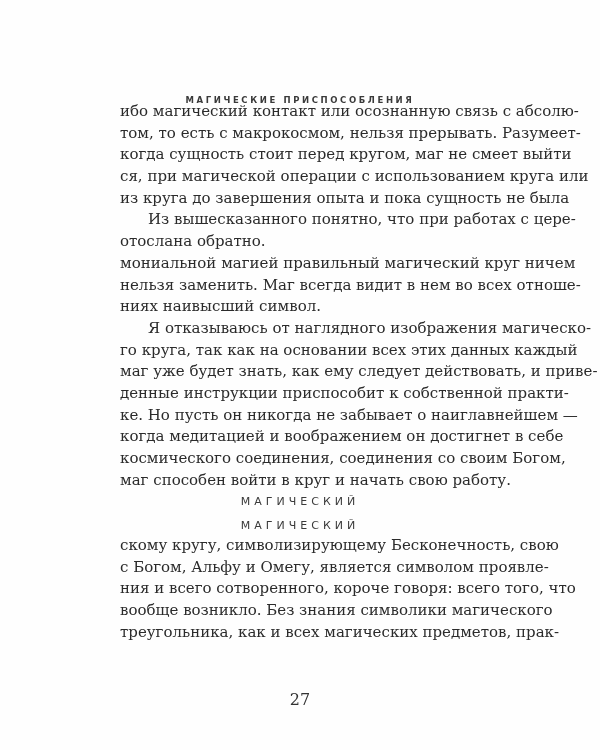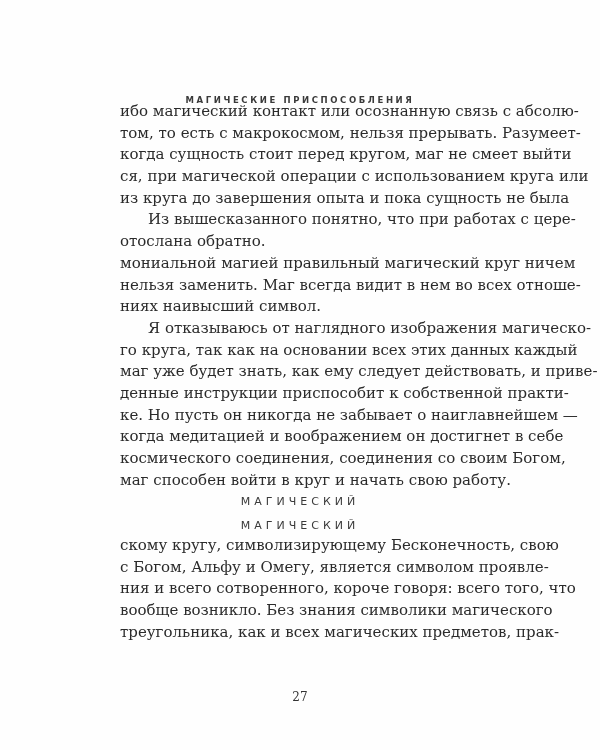--- a/index.html
+++ b/index.html
@@ -21,21 +21,21 @@
   .block1 { top: 101px; }
   .section-heading {
     position: absolute; left: 0; width: 600px; text-align: center;
     font-family: "DejaVu Sans", sans-serif; font-size: 11px; letter-spacing: 4px;
     color: #3a3a3a; line-height: 24px;
   }
   .section-heading { top: 490px; }
   .block2 { top: 535px; }
   .page-number {
     position: absolute; top: 690px; left: 0; width: 600px; text-align: center;
-    font-family: "DejaVu Serif", serif; font-size: 12px; color: #333;
+    font-family: "DejaVu Serif", serif; font-size: 16px; color: #333;
   }
 </style>
 </head>
 <body>
 
 <div class="page">
   <div class="running-head">МАГИЧЕСКИЕ ПРИСПОСОБЛЕНИЯ</div>
 
   <div class="body-text block1">
     <span class="line">ибо магический контакт или осознанную связь с абсолю-</span>

